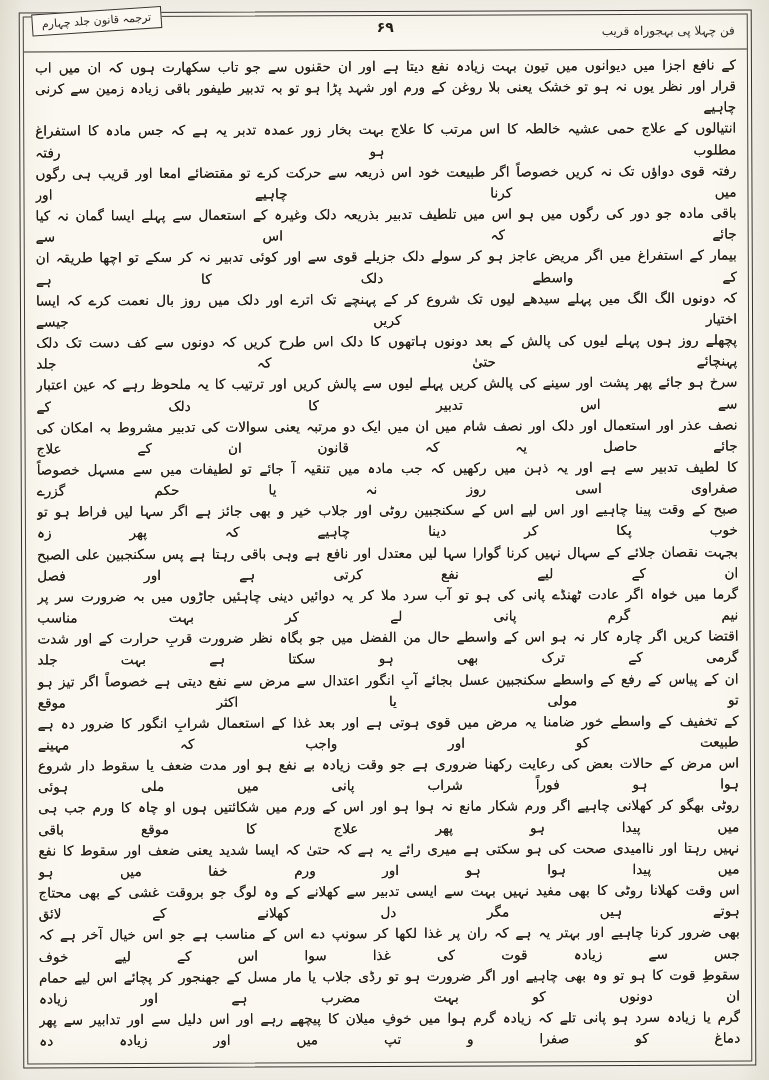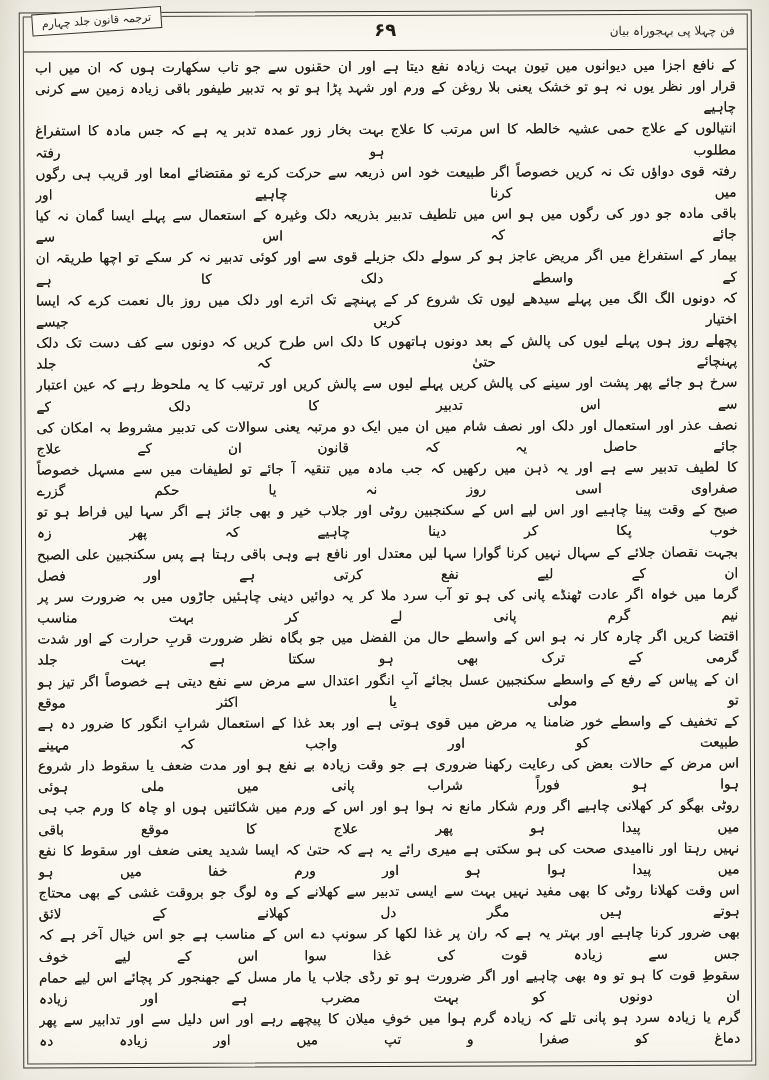--- a/index.html
+++ b/index.html
@@ -30,21 +30,21 @@
   }
   .page-header {
     position: relative;
     height: 34px;
     border-bottom: 1.4px solid #35302a;
   }
   .page-number {
     position: absolute;
     left: 50%; top: 3px;
     transform: translateX(-50%);
-    font-size: 18px;
+    font-size: 14px;
     font-weight: bold;
     color: #221d15;
     letter-spacing: 2px;
   }
   .header-right-title {
     position: absolute;
     right: 12px; top: 9px;
     font-size: 12px;
     color: #2b261e;
     direction: rtl;
@@ -81,21 +81,21 @@
 </head>
 <body>
 
 <div class="screenshot">
   <div class="frame-outer">
     <div class="frame-inner">
 
       <div class="page-header">
         <div class="header-left-box">ترجمہ قانون جلد چہارم</div>
         <div class="page-number">۶۹</div>
-        <div class="header-right-title">فن چہلا پی بہجوراہ بیان</div>
+        <div class="header-right-title">فن چہلا پی بہجوراہ قریب</div>
       </div>
 
       <div class="body-text">
           <div class="line">کے نافع اجزا میں دیوانوں میں تیون بہت زیادہ نفع دیتا ہے اور ان حقنوں سے جو تاب سکھارت ہوں کہ ان میں اب</div>
           <div class="line">قرار اور نظر یوں نہ ہو تو خشک یعنی بلا روغن کے ورم اور شہد پڑا ہو تو بہ تدبیر طیفور باقی زیادہ زمین سے کرنی چاہیے</div>
           <div class="line">انتیالوں کے علاج حمی عشیہ خالطہ کا اس مرتب کا علاج بہت بخار زور عمدہ تدبر یہ ہے کہ جس مادہ کا استفراغ مطلوب ہو رفتہ</div>
           <div class="line">رفتہ قوی دواؤں تک نہ کریں خصوصاً اگر طبیعت خود اس ذریعہ سے حرکت کرے تو مقتضائے امعا اور قریب ہی رگوں میں کرنا چاہیے اور</div>
           <div class="line">باقی مادہ جو دور کی رگوں میں ہو اس میں تلطیف تدبیر بذریعہ دلک وغیرہ کے استعمال سے پہلے ایسا گمان نہ کیا جائے کہ اس سے</div>
           <div class="line">بیمار کے استفراغ میں اگر مریض عاجز ہو کر سولے دلک جزیلے قوی سے اور کوئی تدبیر نہ کر سکے تو اچھا طریقہ ان کے واسطے دلک کا ہے</div>
           <div class="line">کہ دونوں الگ الگ میں پہلے سیدھے لیوں تک شروع کر کے پہنچے تک اترے اور دلک میں روز بال نعمت کرے کہ ایسا اختیار کریں جیسے</div>

